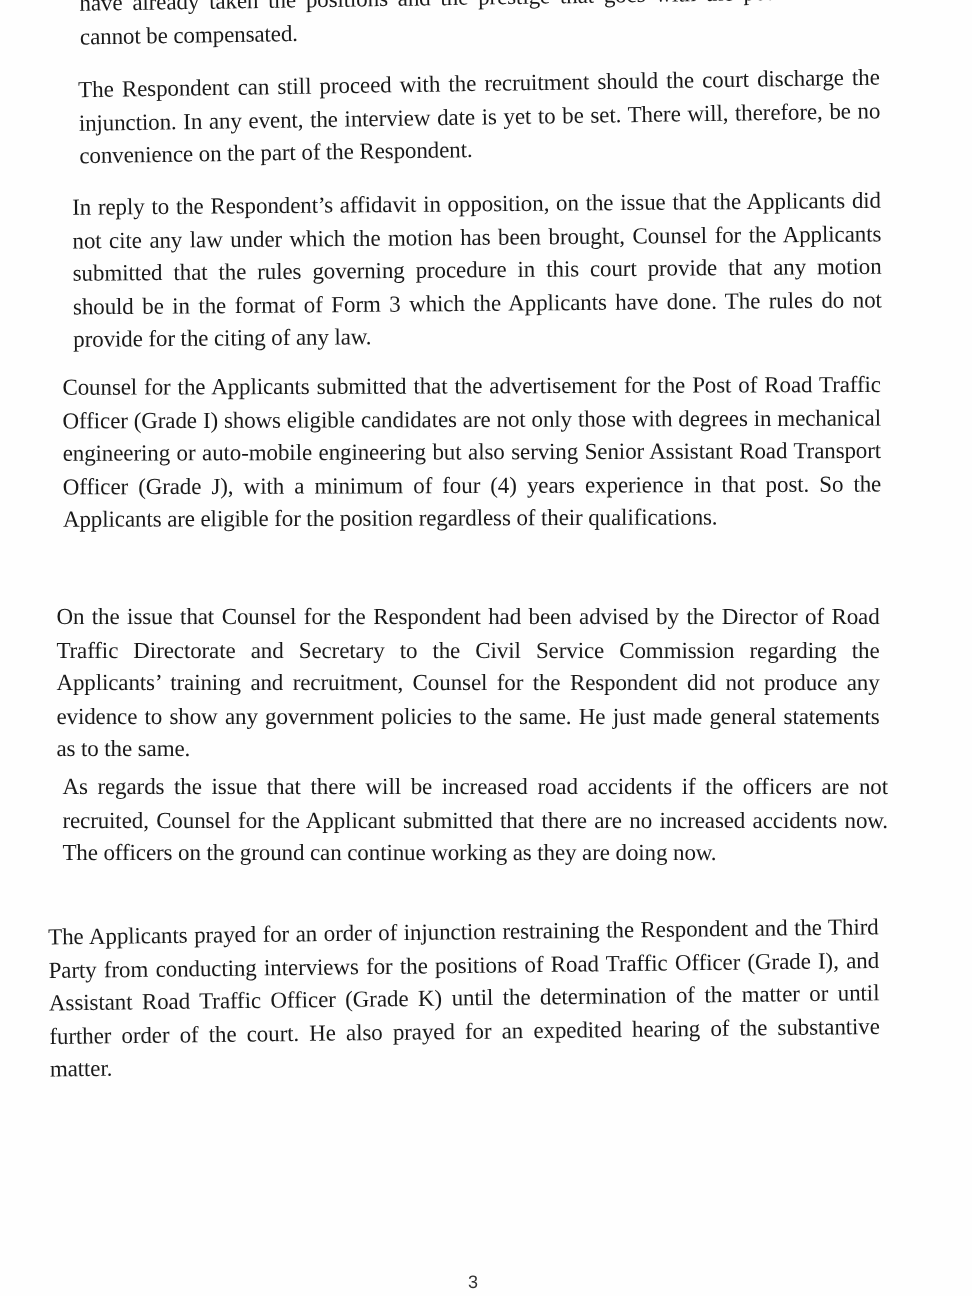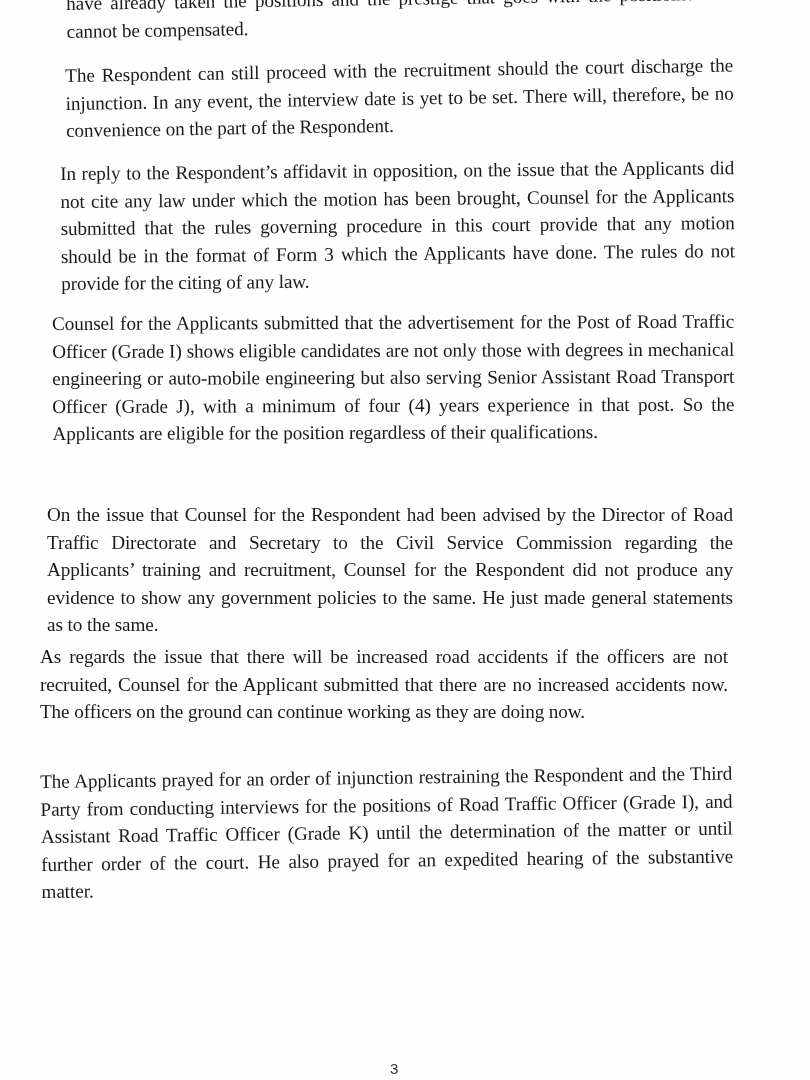--- a/index.html
+++ b/index.html
@@ -29,21 +29,21 @@
       text-align: justify;
       text-align-last: left;
       margin: 0;
       letter-spacing: -0.1px;
     }
     #p0 { left: 66px; top: -10px; width: 668px; transform: rotate(-0.9deg); transform-origin: left top; }
     #p1 { left: 65px; top: 62px;  width: 668px; transform: rotate(-0.9deg); transform-origin: left top; }
     #p2 { left: 60px; top: 160px; width: 674px; transform: rotate(-0.5deg); transform-origin: left top; }
     #p3 { left: 52px; top: 310px; width: 682px; transform: rotate(-0.2deg); transform-origin: left top; }
     #p4 { left: 47px; top: 490px; width: 686px; margin-top: 11px; }
-    #p5 { left: 40px; top: 643px; width: 688px; }
+    #p5 { left: 52px; top: 643px; width: 688px; }
     #p6 { left: 40px; top: 768px; width: 692px; transform: rotate(-0.7deg); transform-origin: left top; }
     .page-number {
       position: absolute;
       left: 390px;
       top: 1060px;
       font-family: "Liberation Sans", sans-serif;
       font-size: 15px;
       color: #333;
     }
   </style>

